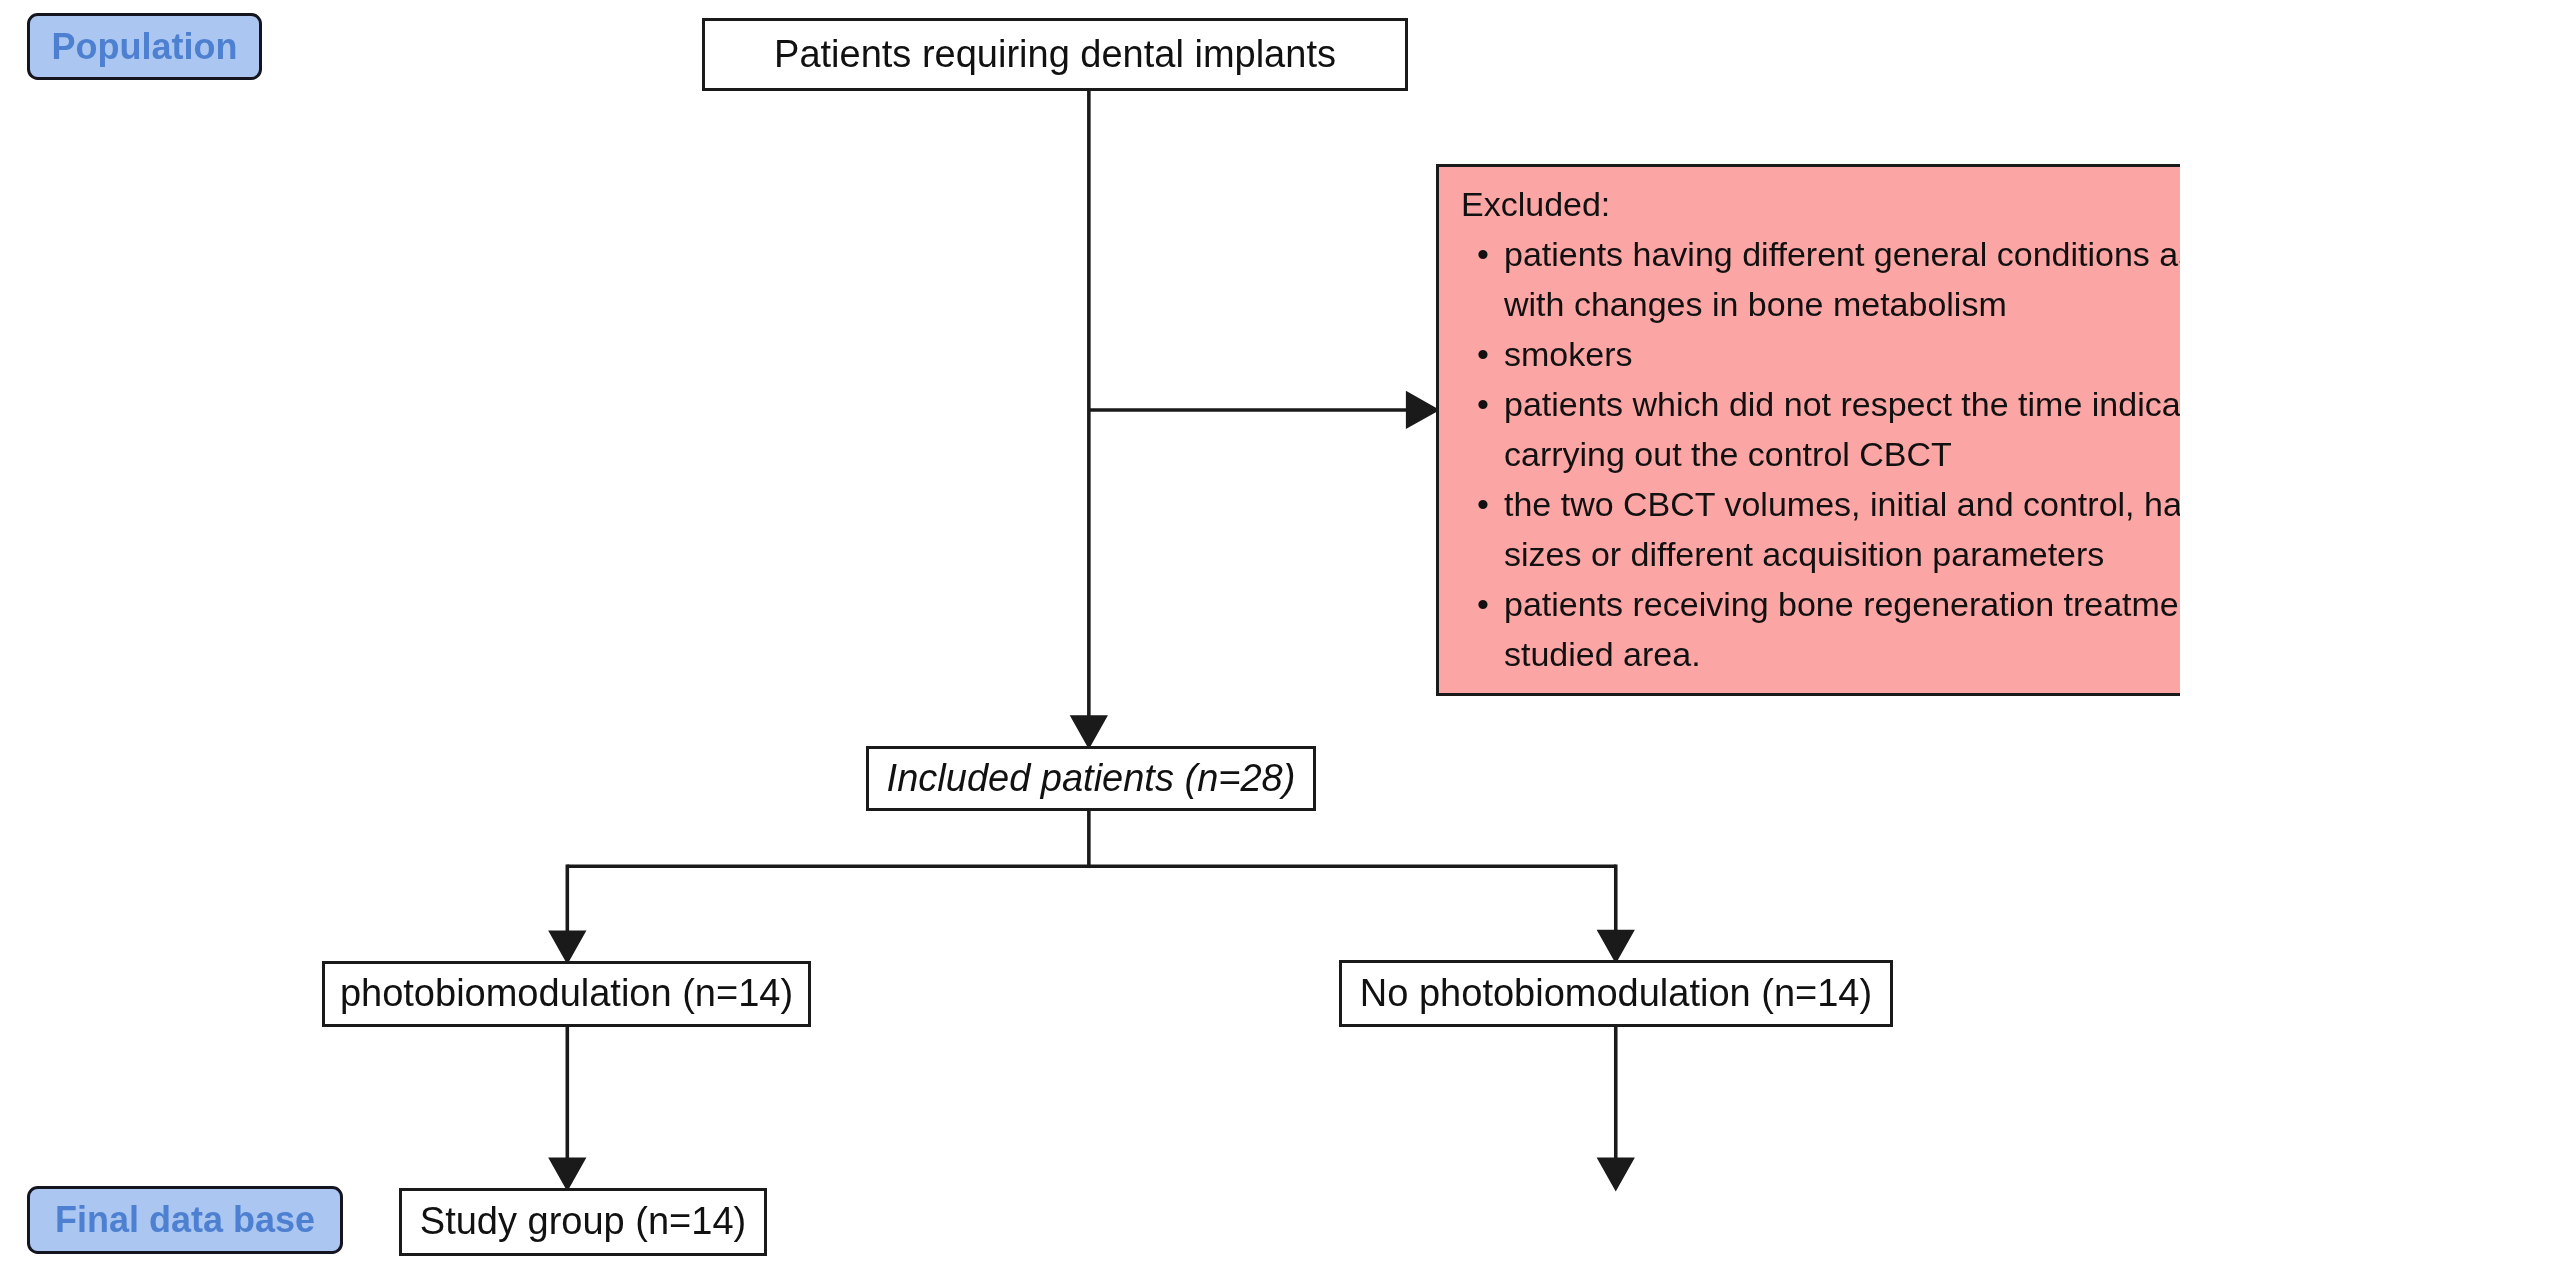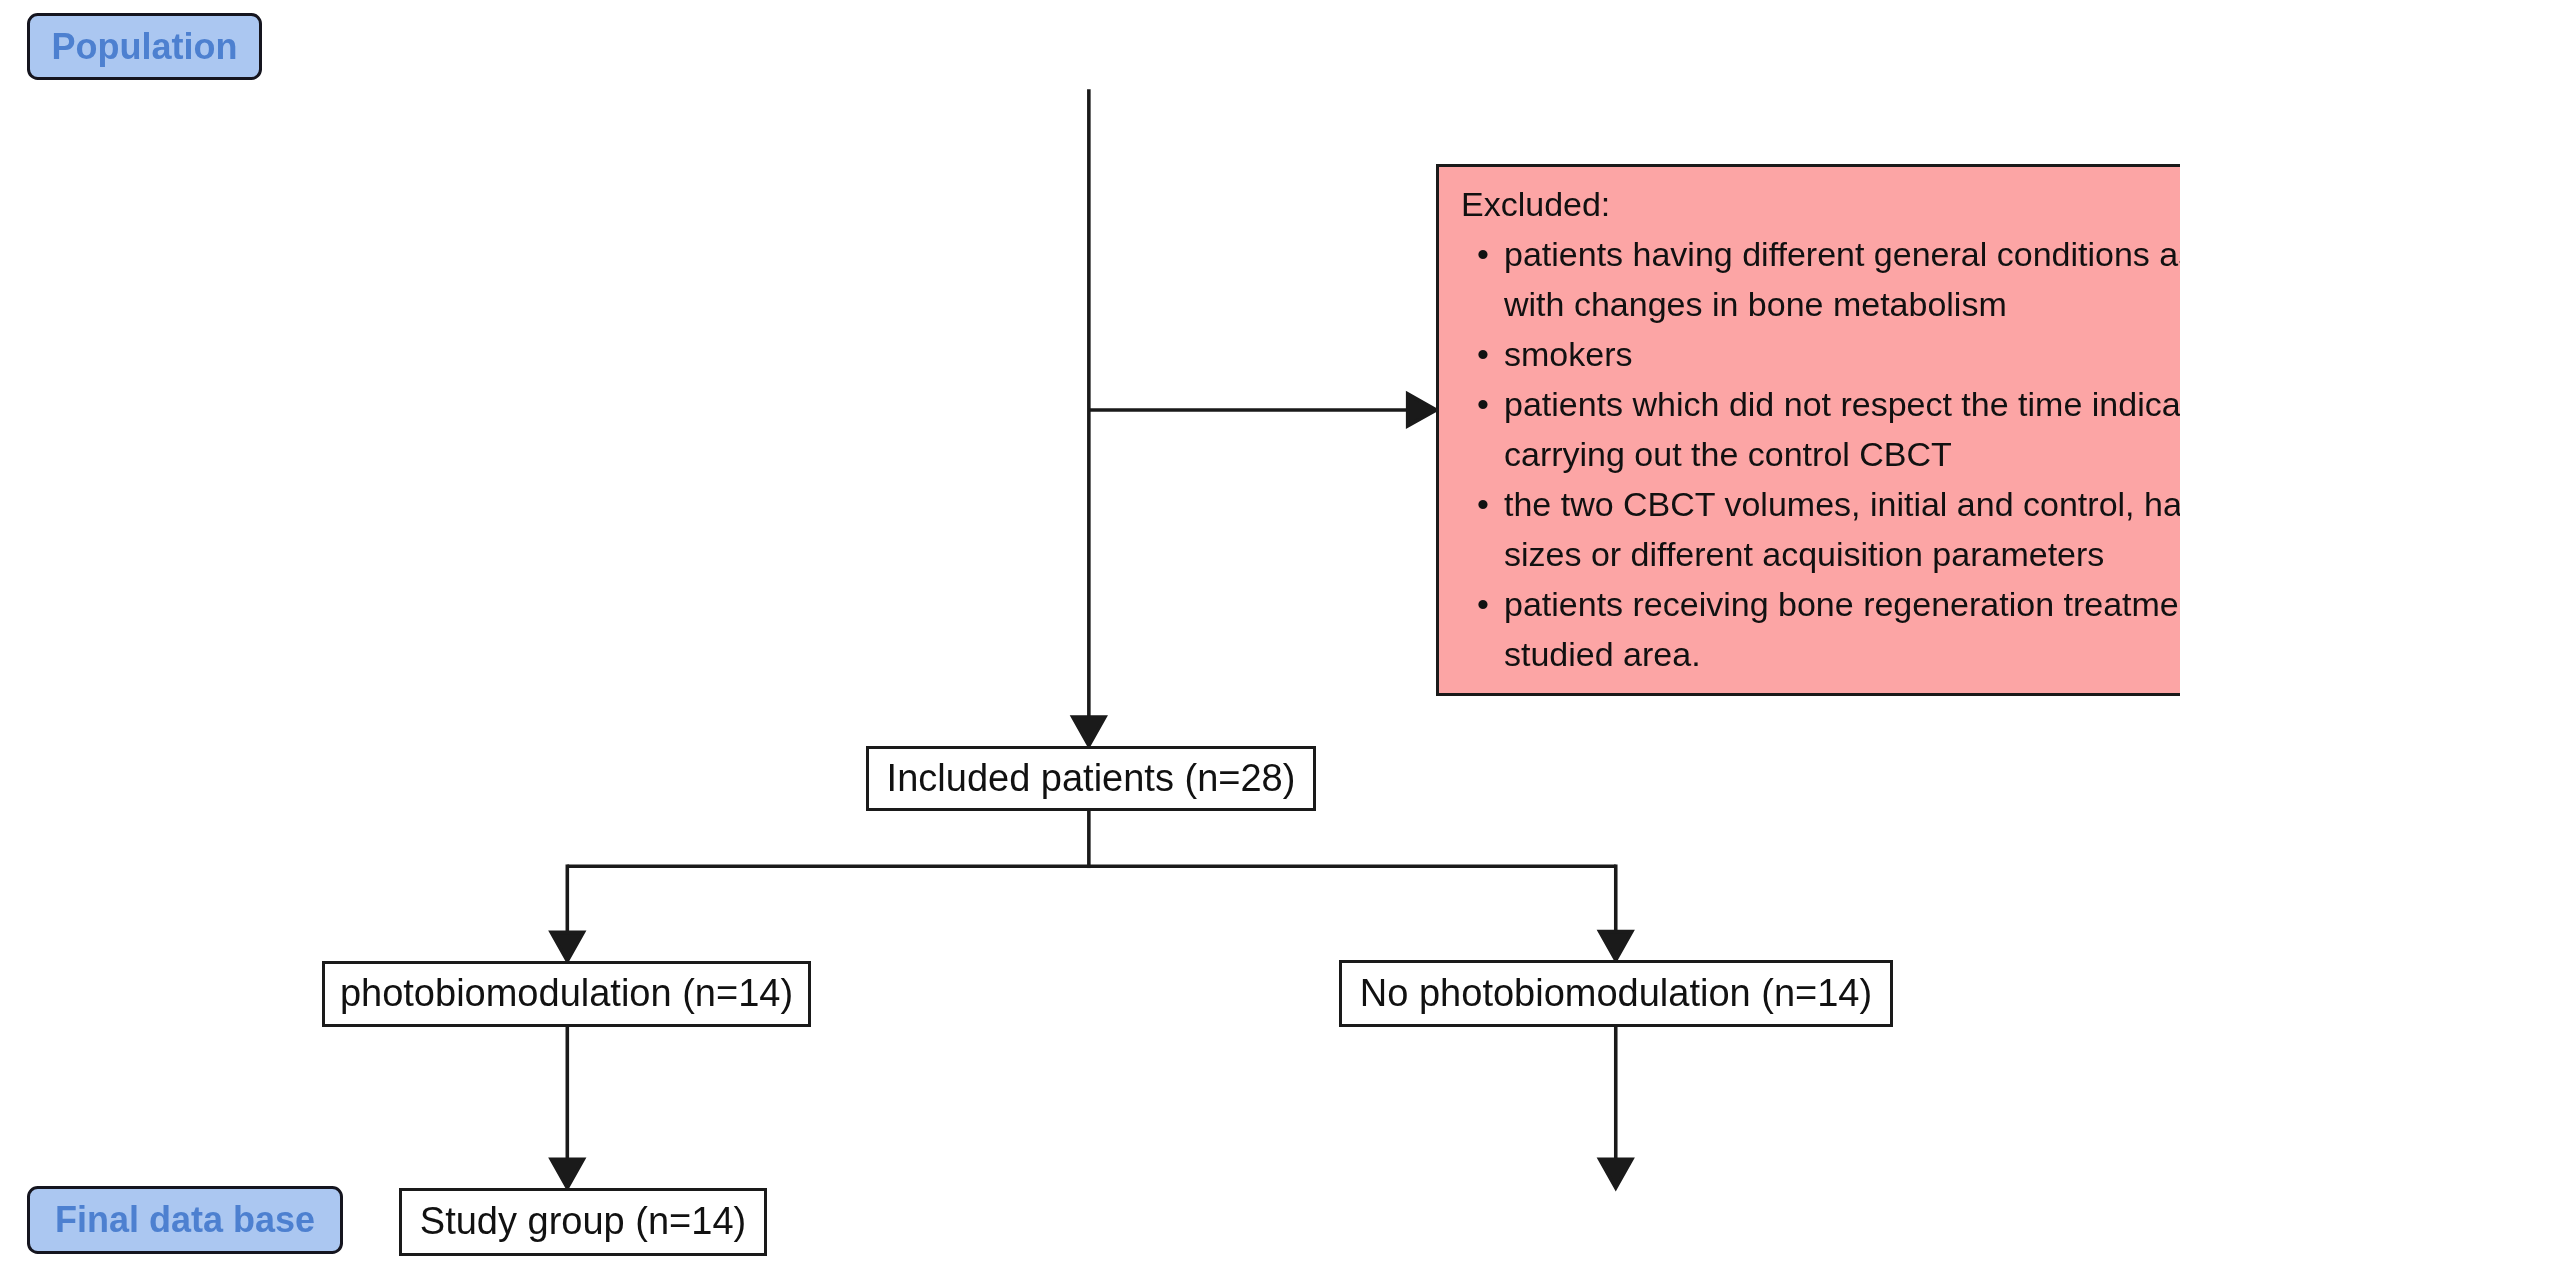--- a/index.html
+++ b/index.html
@@ -38,21 +38,21 @@
     font-size:34px;line-height:50px;color:#111;
   }
   .excluded .title{margin:0;}
   .excluded ul{list-style:none;margin:0;padding:0;}
   .excluded li{display:flex;align-items:flex-start;}
   .excluded .bullet{width:27px;margin-left:16px;flex:0 0 auto;}
   .excluded .item-text{white-space:pre-line;flex:1 1 auto;padding-right:9px;}
   
   #population-label{left:27px;top:13.4px;width:235px;height:67px;}
   #patients-box{left:702px;top:18px;width:706px;height:73px;font-size:38px;}
-  #included-box{left:866px;top:746px;width:450px;height:65px;}
+  #included-box{left:866px;top:746px;width:450px;height:65px;font-style:italic;}
   #comparison-label{left:27px;top:960px;width:263px;height:67px;}
   #pbm-box{left:322px;top:961px;width:489px;height:66px;}
   #no-pbm-box{left:1339px;top:960px;width:554px;height:67px;}
   #finaldb-label{left:27px;top:1186px;width:316px;height:68px;}
   #study-box{left:383px;top:1188px;width:368px;height:68px;margin-left:16px;}
   #control-box{left:1418px;top:1188px;width:395px;height:66px;}
 </style>
 </head>
 <body>
 
@@ -77,20 +77,21 @@
 
       <line x1="635" y1="1148" x2="635" y2="1300" fill="none"></line>
       <polygon points="617,1298 653,1298 635,1330" stroke="#1a1a1a" fill="#1a1a1a"></polygon>
       <line x1="1809" y1="1148" x2="1809" y2="1300" fill="none"></line>
       <polygon points="1791,1298 1827,1298 1809,1330" stroke="#1a1a1a" fill="#1a1a1a"></polygon>
     </g>
   </svg>
 
   <div class="stage" id="population-label">Population</div>
 
+  <div class="node" id="patients-box">Patients requiring dental implants</div>
 
   <div class="excluded">
     <p class="title">Excluded:</p>
     <ul>
       <li>
         <span class="bullet">•</span>
         <span class="item-text">patients having different general conditions associated
 with changes in bone metabolism</span>
       </li>
       <li>

